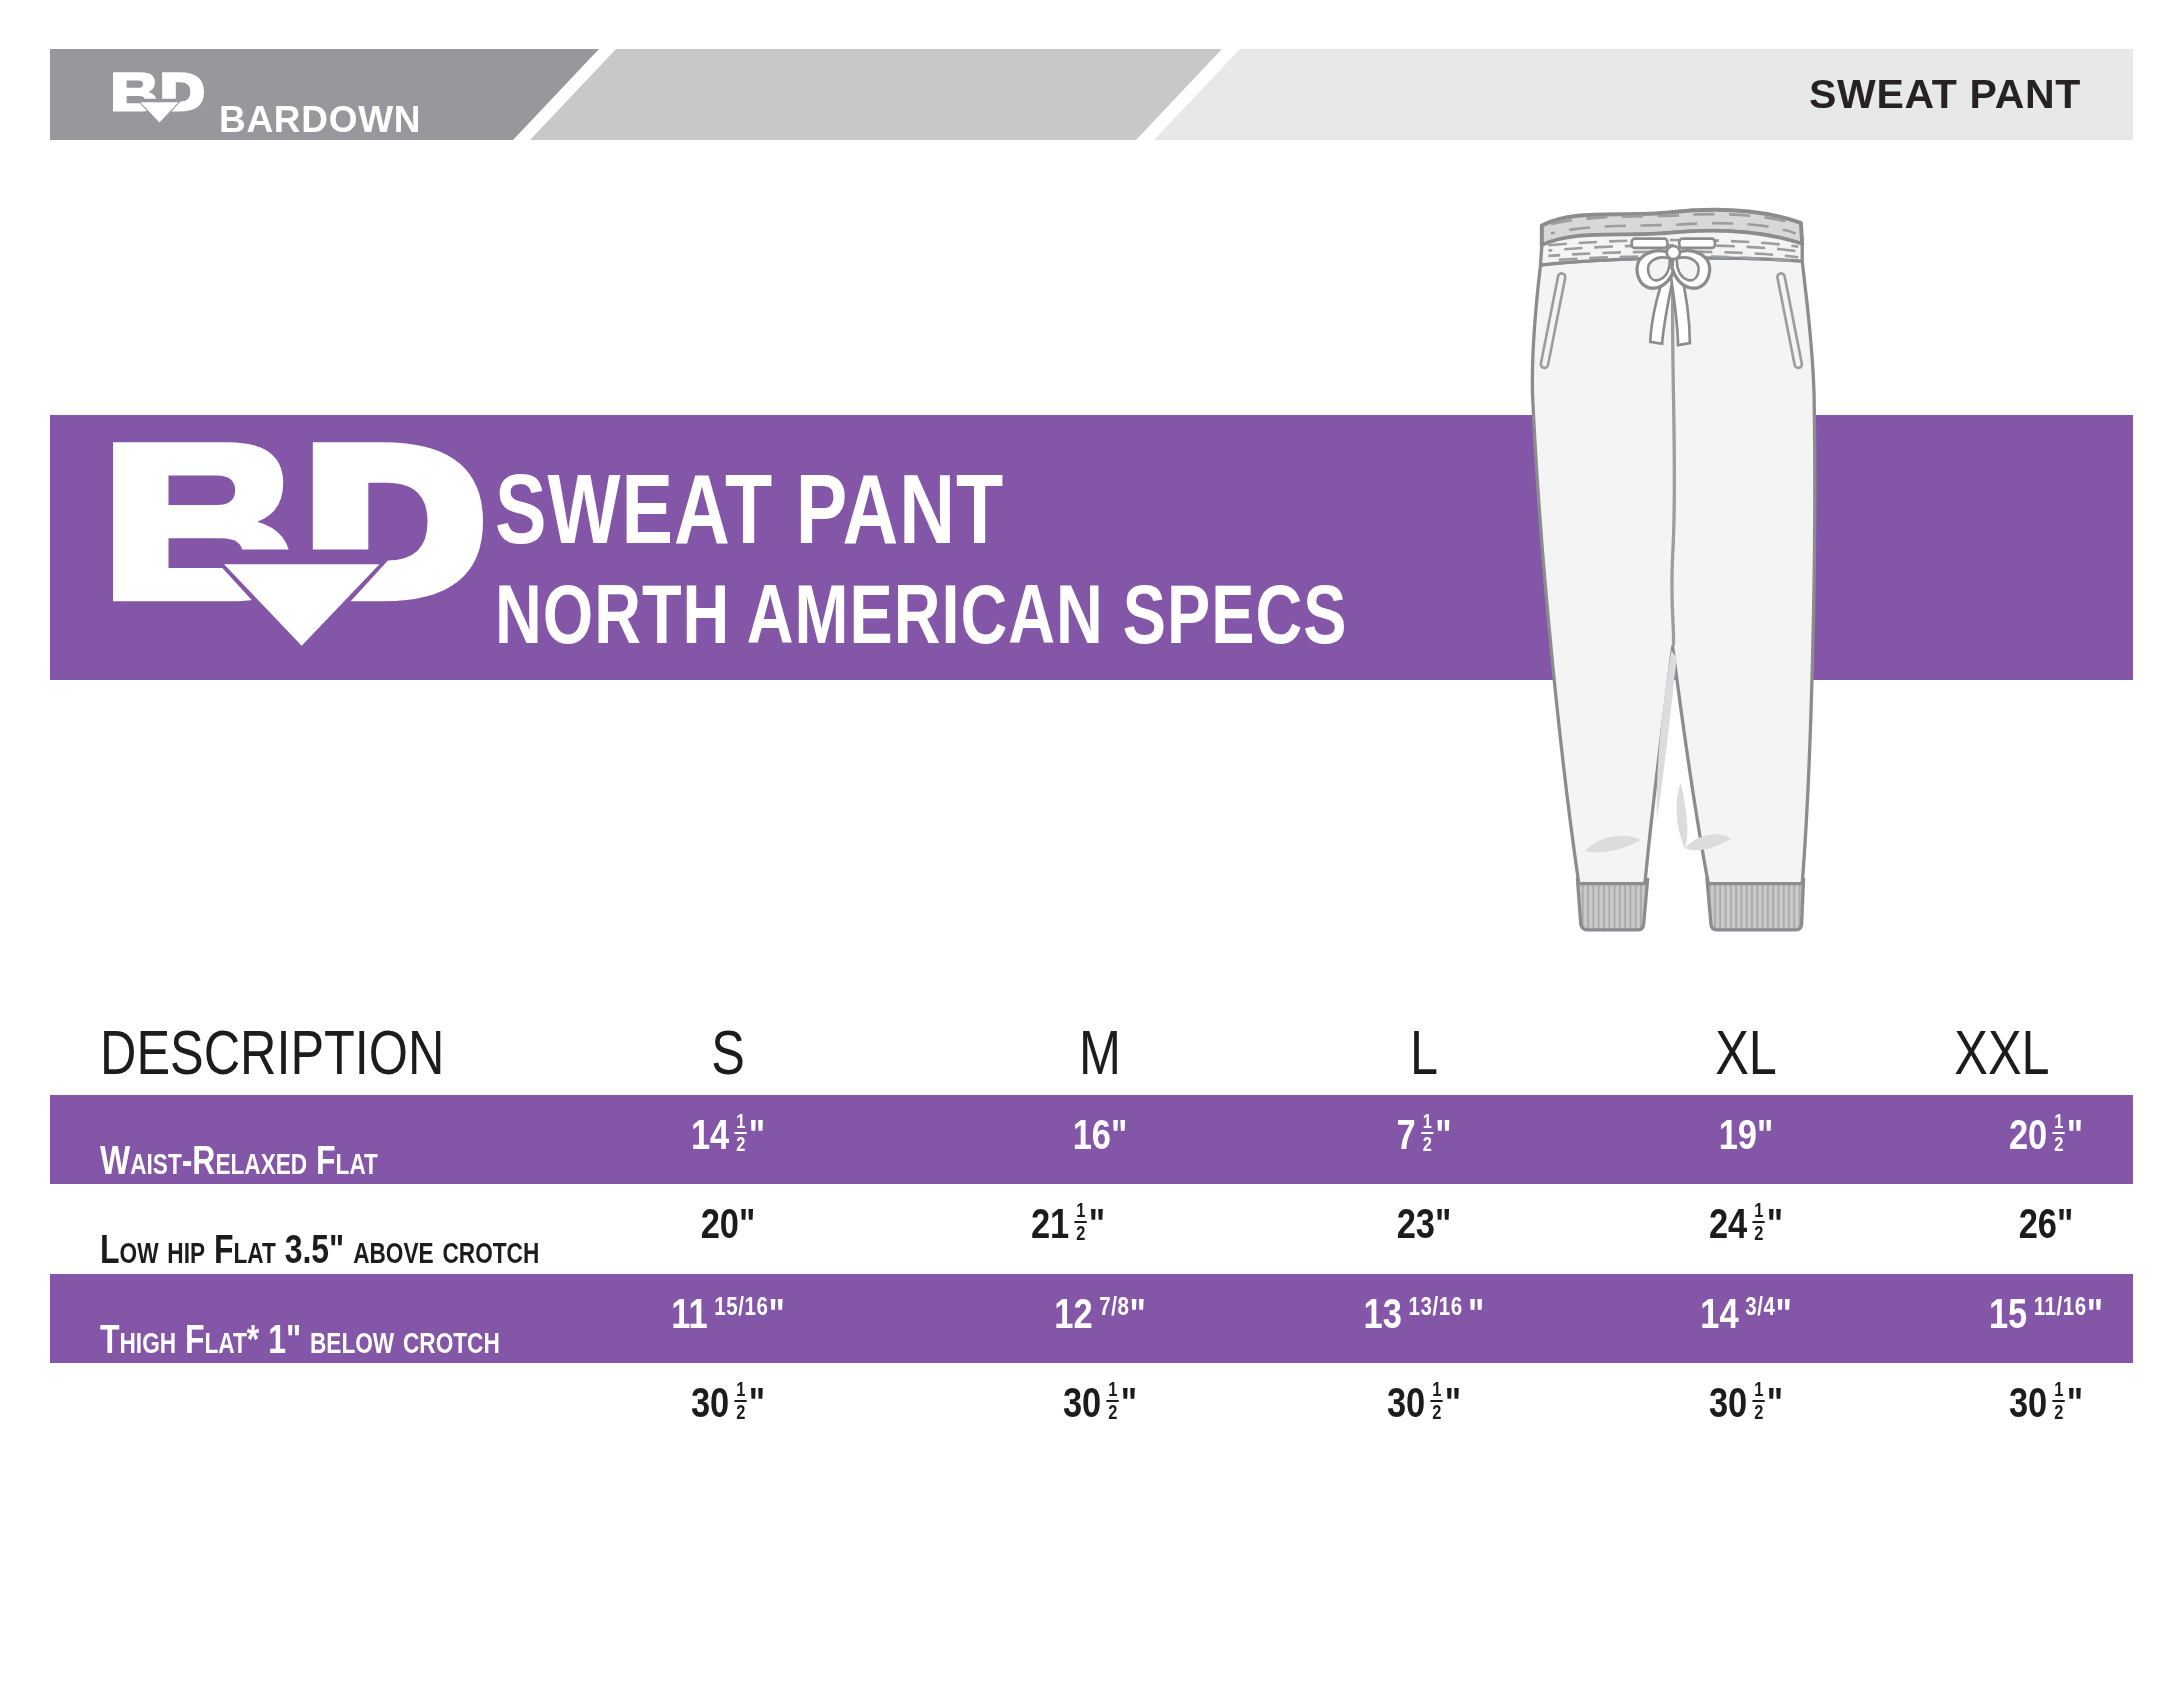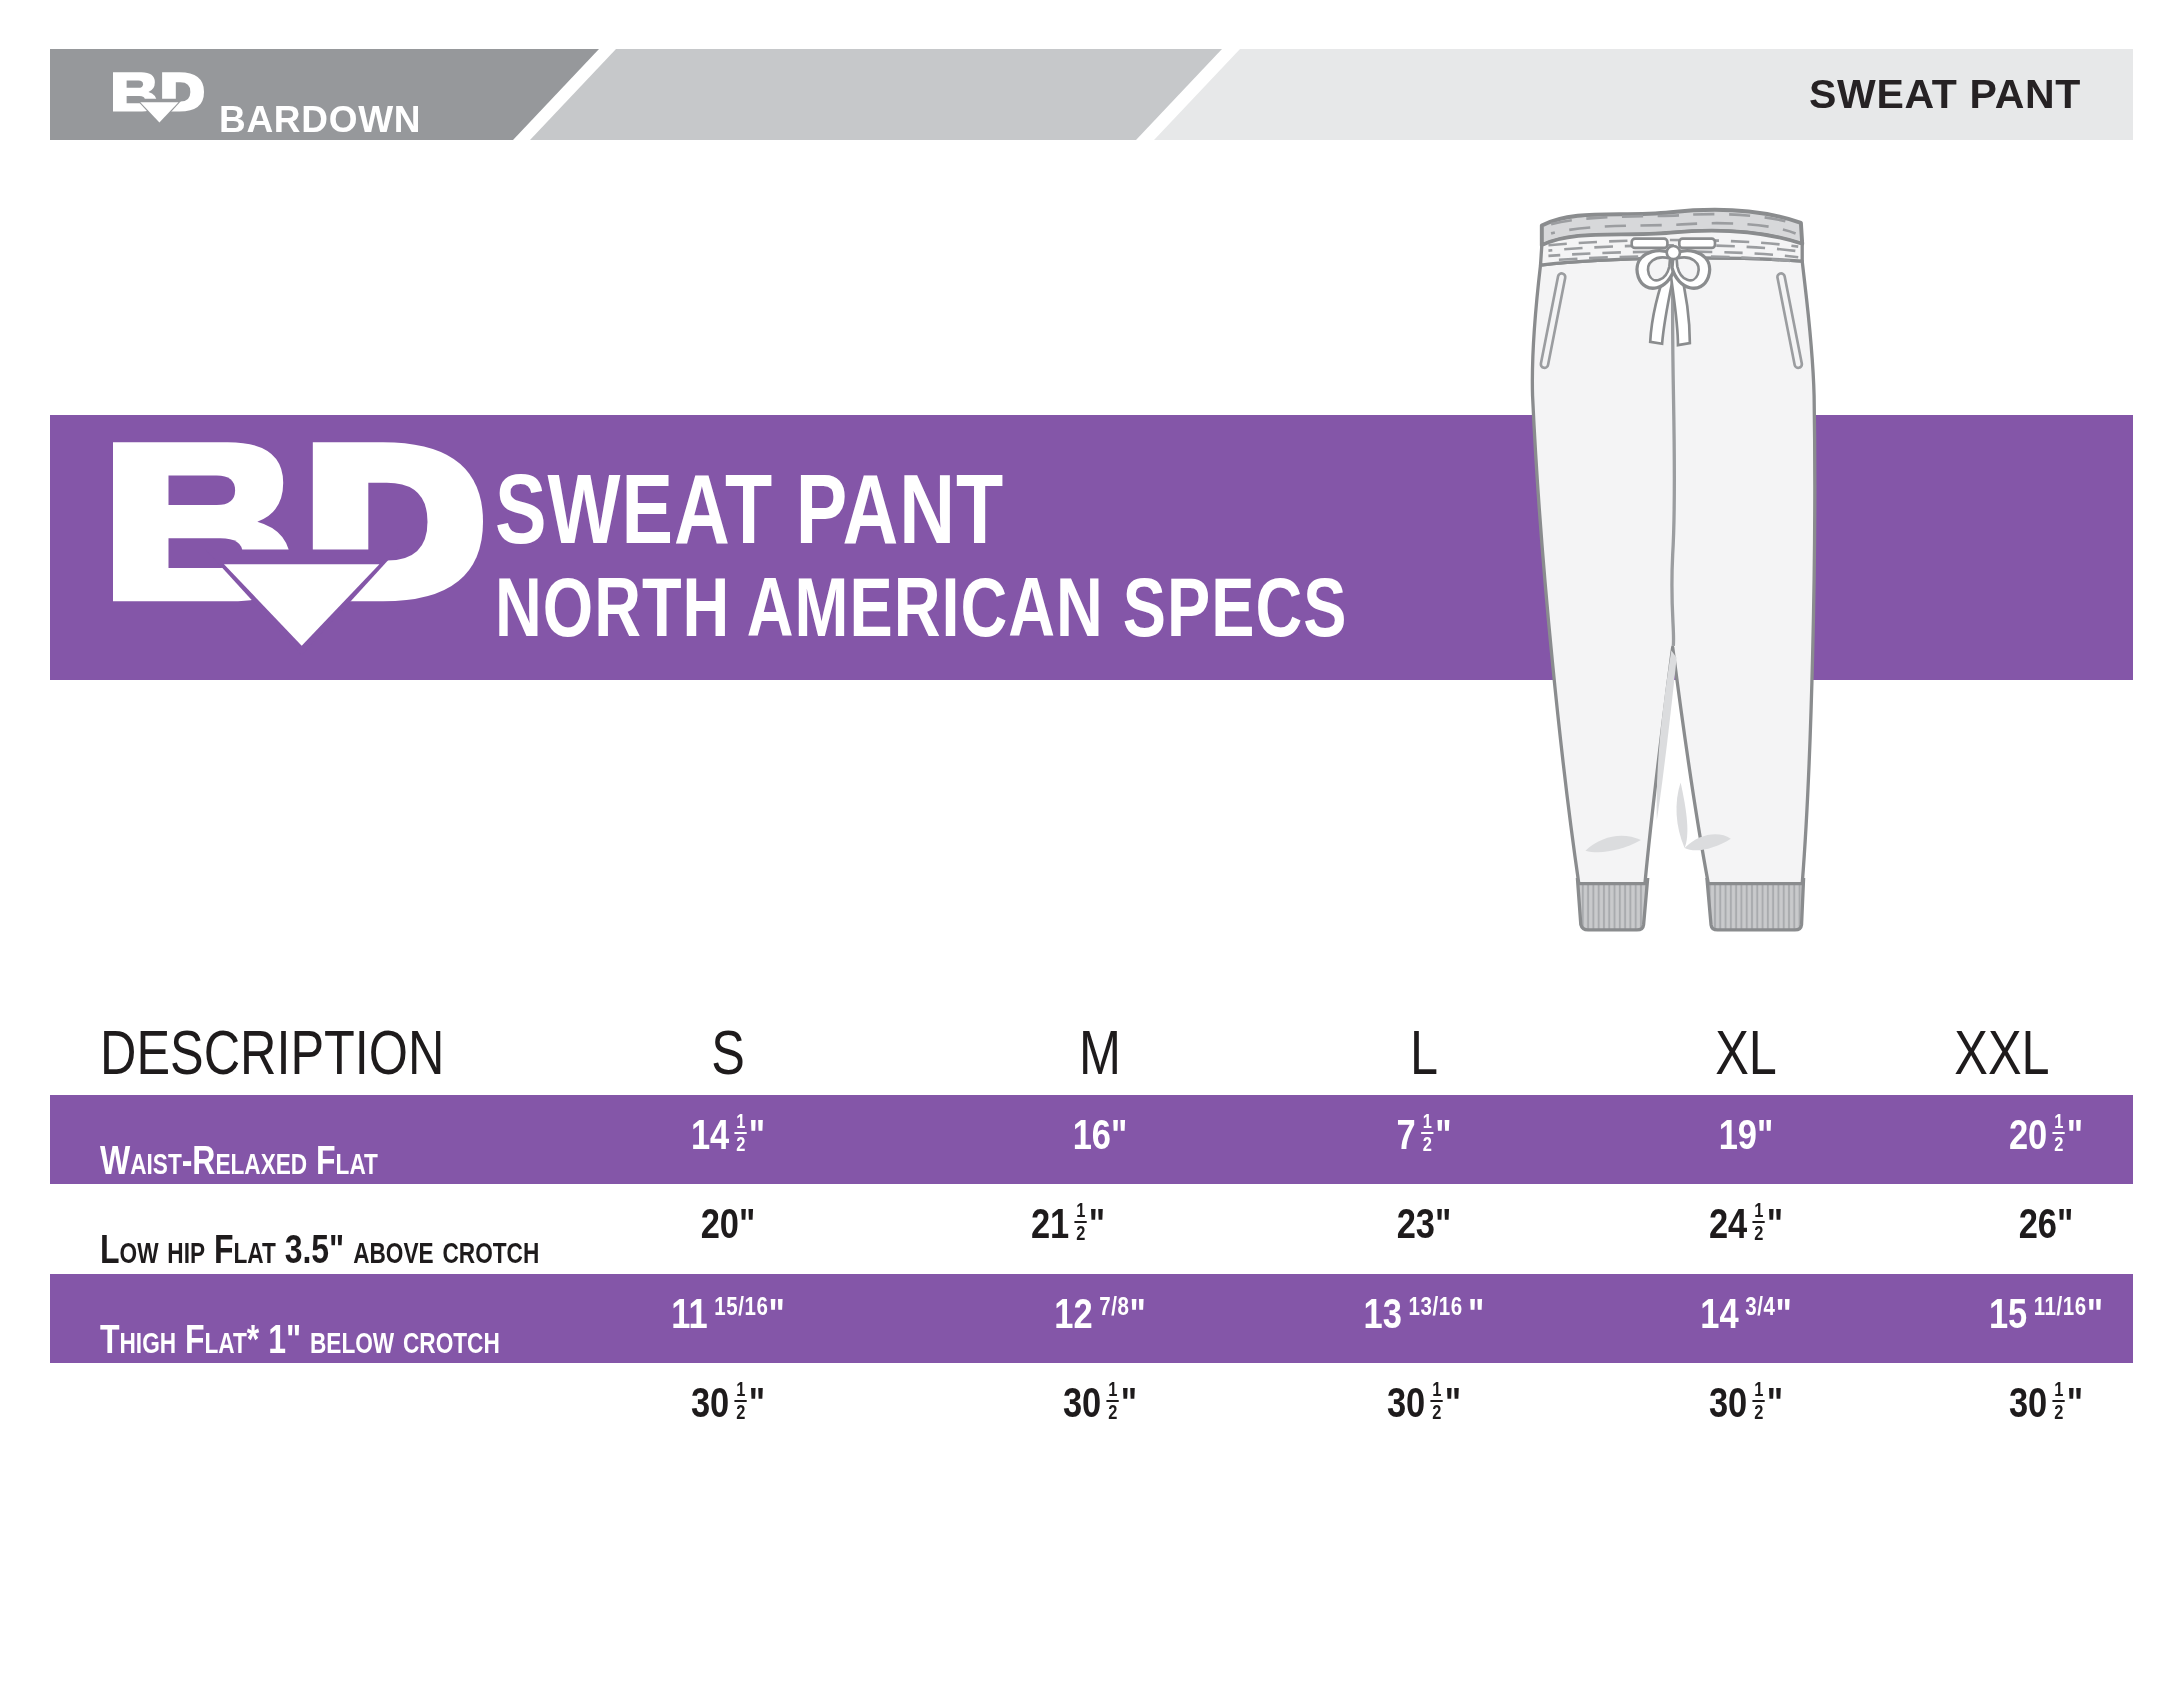--- a/index.html
+++ b/index.html
@@ -17,21 +17,21 @@
           color:#FFFFFF;font-size:37px;font-weight:bold;letter-spacing:0.7px;margin-top:20px;}
   .hproduct{position:absolute;right:52px;top:0;height:91px;display:flex;align-items:center;
             color:#262224;font-size:41px;font-weight:bold;letter-spacing:0.7px;}
 
   
   .banner{position:absolute;left:50px;top:415px;width:2083px;height:265px;background:#8456A8;}
   .blogo{position:absolute;left:63px;top:26.5px;width:370px;height:213px;overflow:visible;}
   .btitles{position:absolute;left:445px;top:44px;color:#FFFFFF;}
   .btitle{font-size:99px;font-weight:bold;line-height:1.0;letter-spacing:1.3px;
           display:inline-block;transform:scaleX(0.78);transform-origin:left center;white-space:nowrap;}
-  .bsub{font-size:83px;font-weight:bold;line-height:1.0;letter-spacing:1.3px;margin-top:8px;
+  .bsub{font-size:83px;font-weight:bold;line-height:1.0;letter-spacing:1.3px;margin-top:15px;
         display:block;}
   .bsub .cnd{display:inline-block;transform:scaleX(0.78);transform-origin:left center;white-space:nowrap;}
 
   
   .pants{position:absolute;left:1522px;top:184px;width:304px;height:761px;z-index:5;}
 
   
   .thead{position:absolute;left:50px;top:1012px;width:2083px;height:79px;}
   .thead .hcell{position:absolute;top:0;height:79px;display:flex;align-items:center;
                 font-size:63px;font-weight:normal;color:#1E1B1C;white-space:nowrap;}

